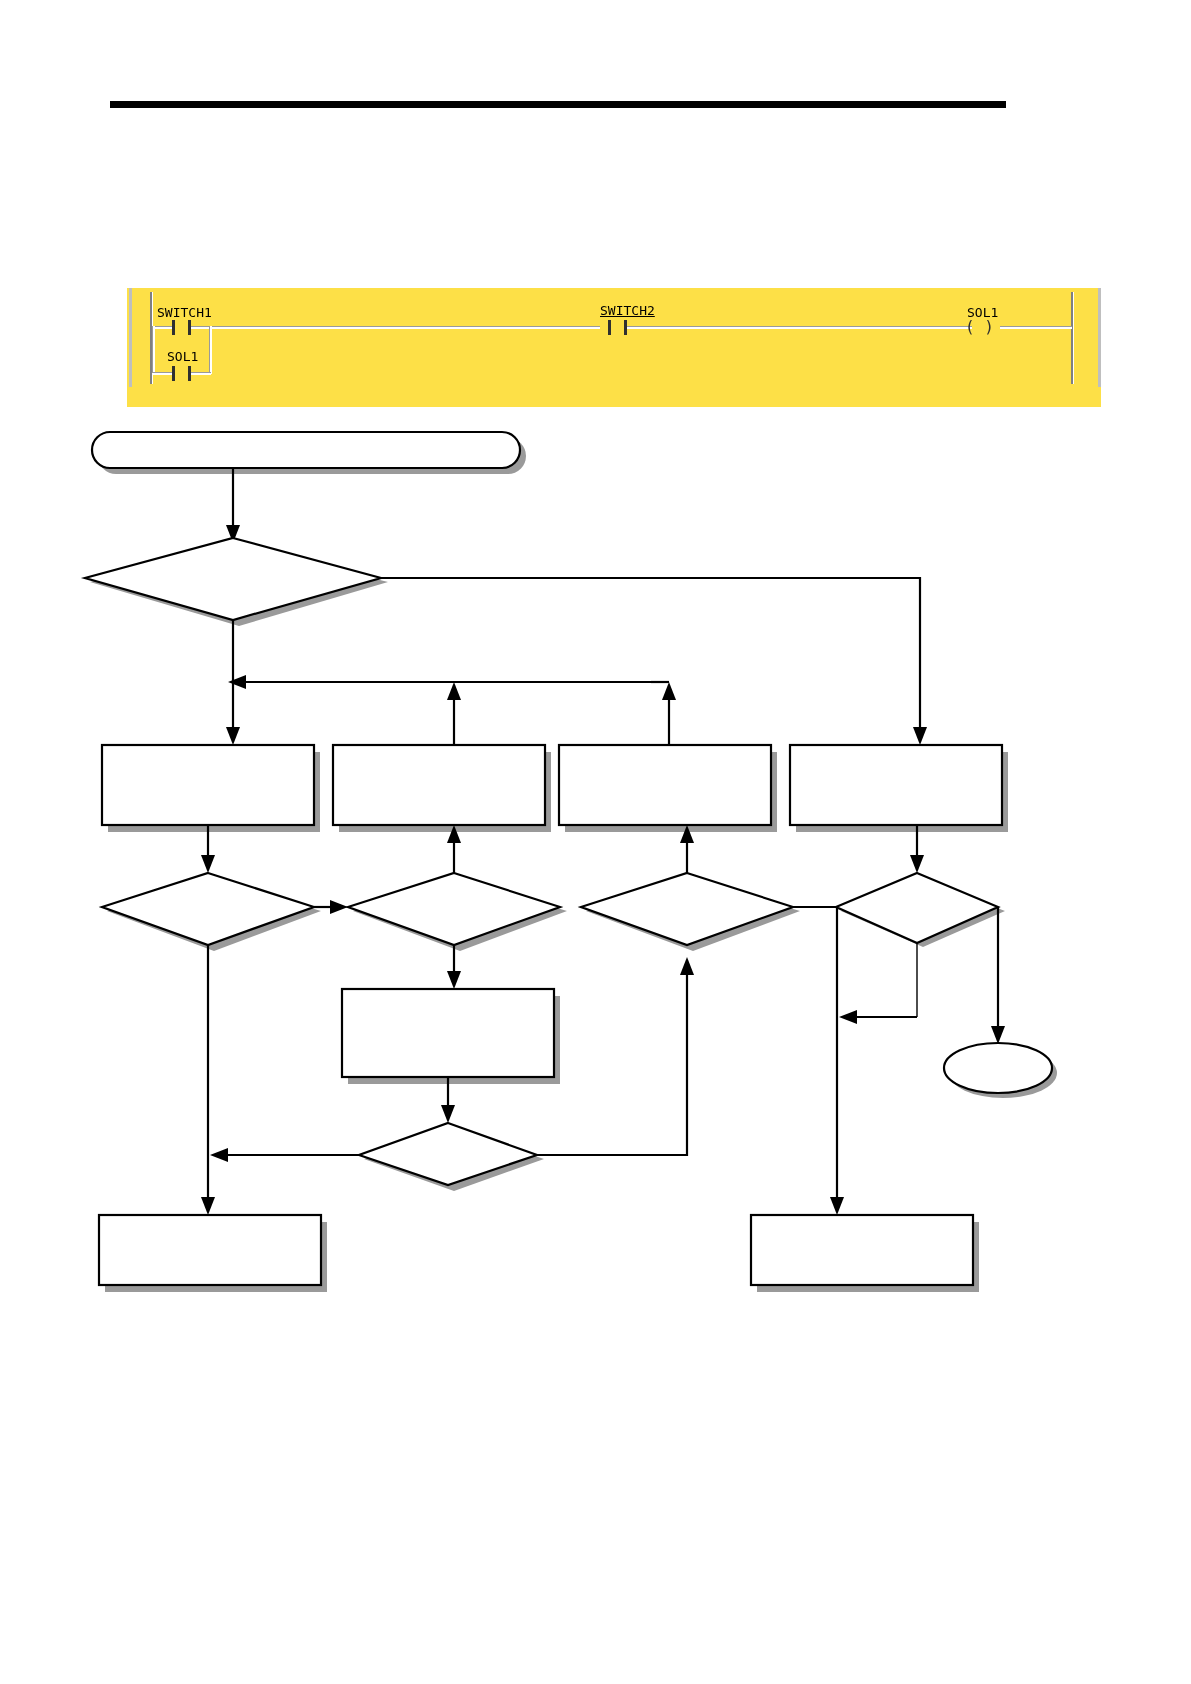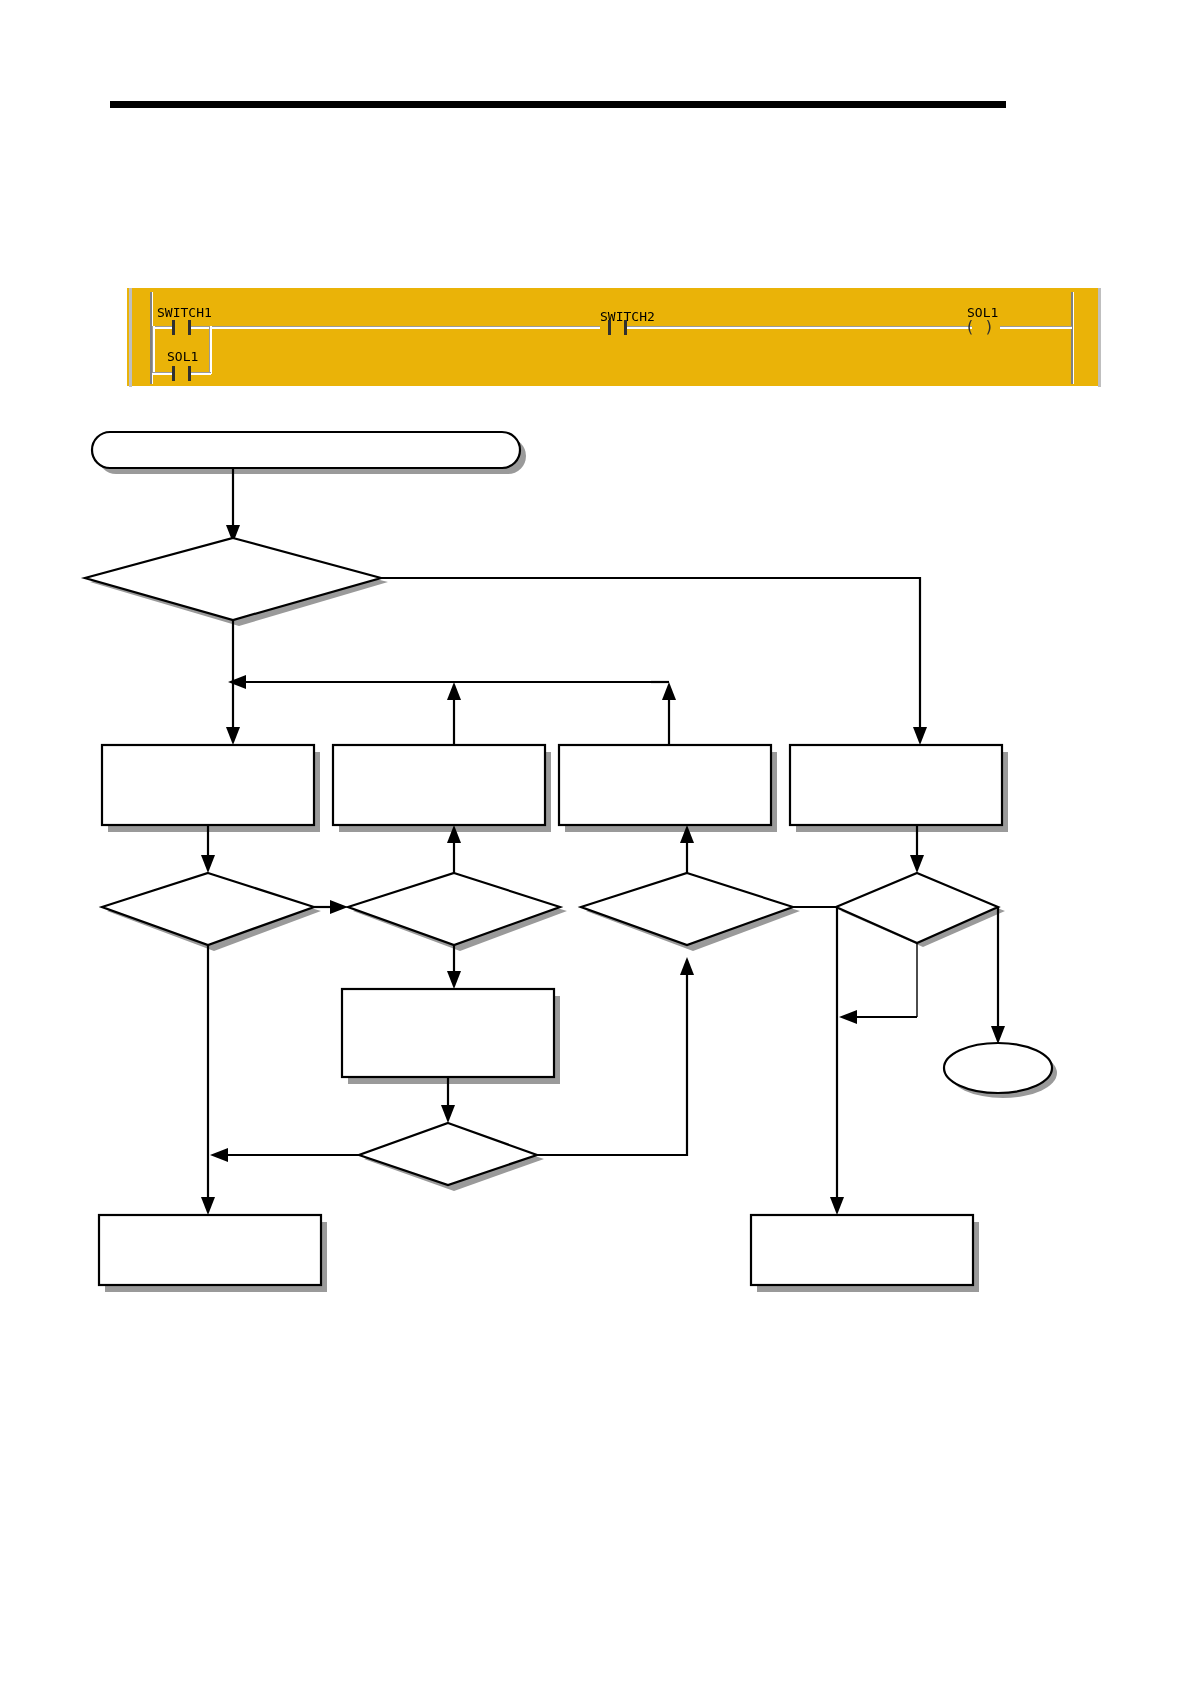--- a/index.html
+++ b/index.html
@@ -28,22 +28,22 @@
     height: 7px;
     background: #000000;
   }
 
   
   #ladder-panel {
     position: absolute;
     left: 127px;
     top: 288px;
     width: 974px;
-    height: 98px;
-    background: #eab308;
+    height: 119px;
+    background: #fde047;
     box-sizing: border-box;
   }
   #ladder-inner {
     position: absolute;
     left: 0;
     top: 0;
     right: 0;
     bottom: 0;
   }
   .rail {
@@ -162,21 +162,21 @@
 
       <div class="lad-label" style="left:30px; top:18px;">SWITCH1</div>
 
       <div class="wire" style="left:25px; top:38px; width:20px;"></div>
 
       <div class="contact-bar" style="left:45px; top:32px;"></div>
       <div class="contact-bar" style="left:61px; top:32px;"></div>
 
       <div class="wire" style="left:64px; top:38px; width:409px;"></div>
 
-      <div class="lad-label" style="left:473px; top:22px;">SWITCH2</div>
+      <div class="lad-label" style="left:473px; top:16px;text-decoration:underline;">SWITCH2</div>
       <div class="contact-bar" style="left:481px; top:32px;"></div>
       <div class="contact-bar" style="left:497px; top:32px;"></div>
 
       <div class="wire" style="left:500px; top:38px; width:345px;"></div>
 
       <div class="lad-label" style="left:840px; top:18px;">SOL1</div>
       <div class="coil-glyph" style="left:838px; top:31px;">( )</div>
       <div class="wire" style="left:873px; top:38px; width:72px;"></div>
 
       <div class="wire-v" style="left:25px; top:38px; height:48px;"></div>

